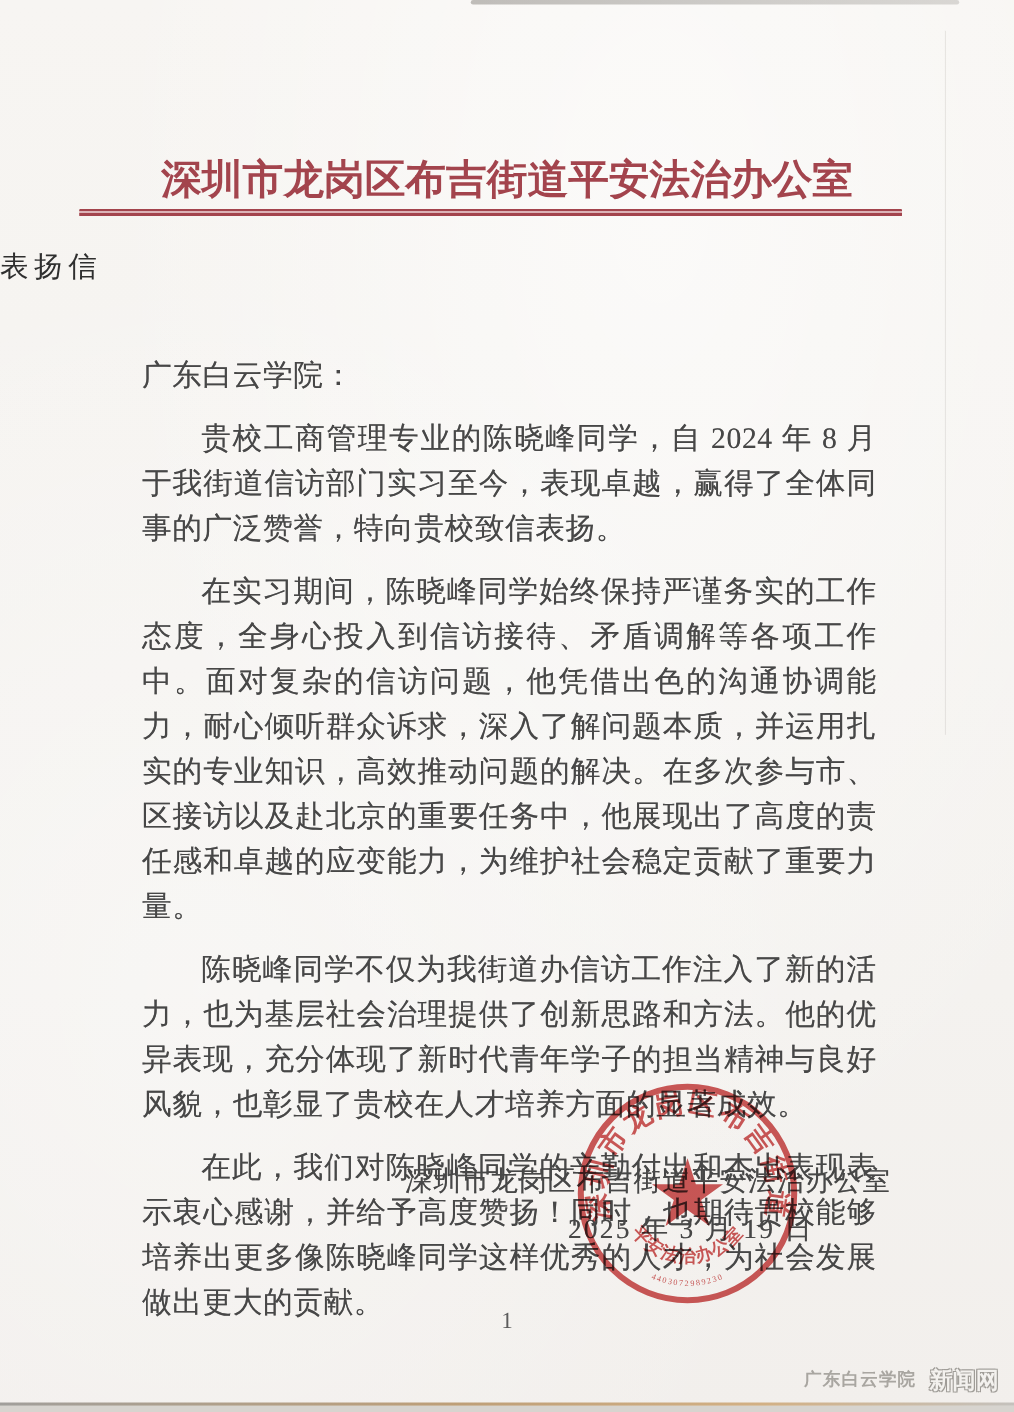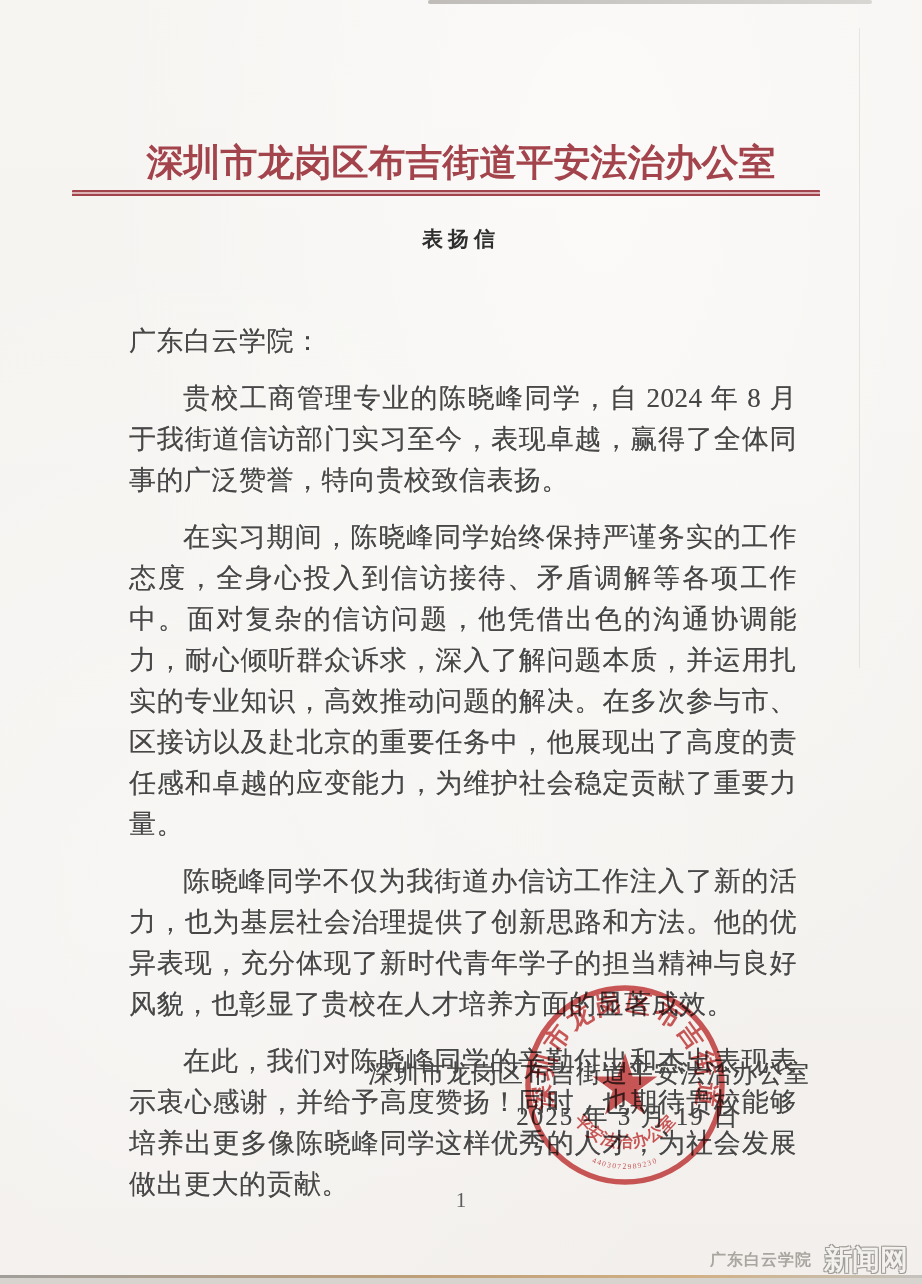--- a/index.html
+++ b/index.html
@@ -47,22 +47,22 @@
     position:absolute;top:190px;left:72px;width:748px;height:7px;
     background:linear-gradient(
       var(--header-red,#a3444d) 0 2px,
       #dcb3b7 2px 4px,
       var(--header-red,#a3444d) 4px 6px,
       transparent 6px);
     border-radius:1px;
   }
   .letter-title{
     position:absolute;top:225px;left:0;width:100%;
-    text-align:center;
-    font-size:21px;font-weight:700;
+    text-align:left;
+    font-size:26px;font-weight:400;
     color:#2f2f2f;letter-spacing:5px;
   }
   .body-text{
     position:absolute;top:305px;left:113px;width:700px;
     font-size:27px;line-height:41px;
     color:var(--body-text,#474747);
     letter-spacing:.5px;
     text-shadow:0 0 .6px rgba(70,70,70,.55);
   }
   .body-text p{
@@ -106,21 +106,21 @@
   .watermark{
     position:absolute;top:1241px;right:14px;
     white-space:nowrap;
   }
   .watermark .wm-site{
     font-size:16px;font-weight:700;color:#a9a6a1;letter-spacing:1px;
     vertical-align:middle;
     font-family:Liberation Serif, serif;
   }
   .watermark .wm-section{
-    font-size:28px;font-weight:700;margin-left:8px;
+    font-size:21px;font-weight:700;margin-left:8px;
     color:#f3f1ee;
     text-shadow:-1px -1px 0 #9f9c97,1px -1px 0 #9f9c97,-1px 1px 0 #9f9c97,1px 1px 0 #9f9c97;
     vertical-align:middle;
   }
 </style>
 </head>
 <body>
 
 <div class="page">
 

